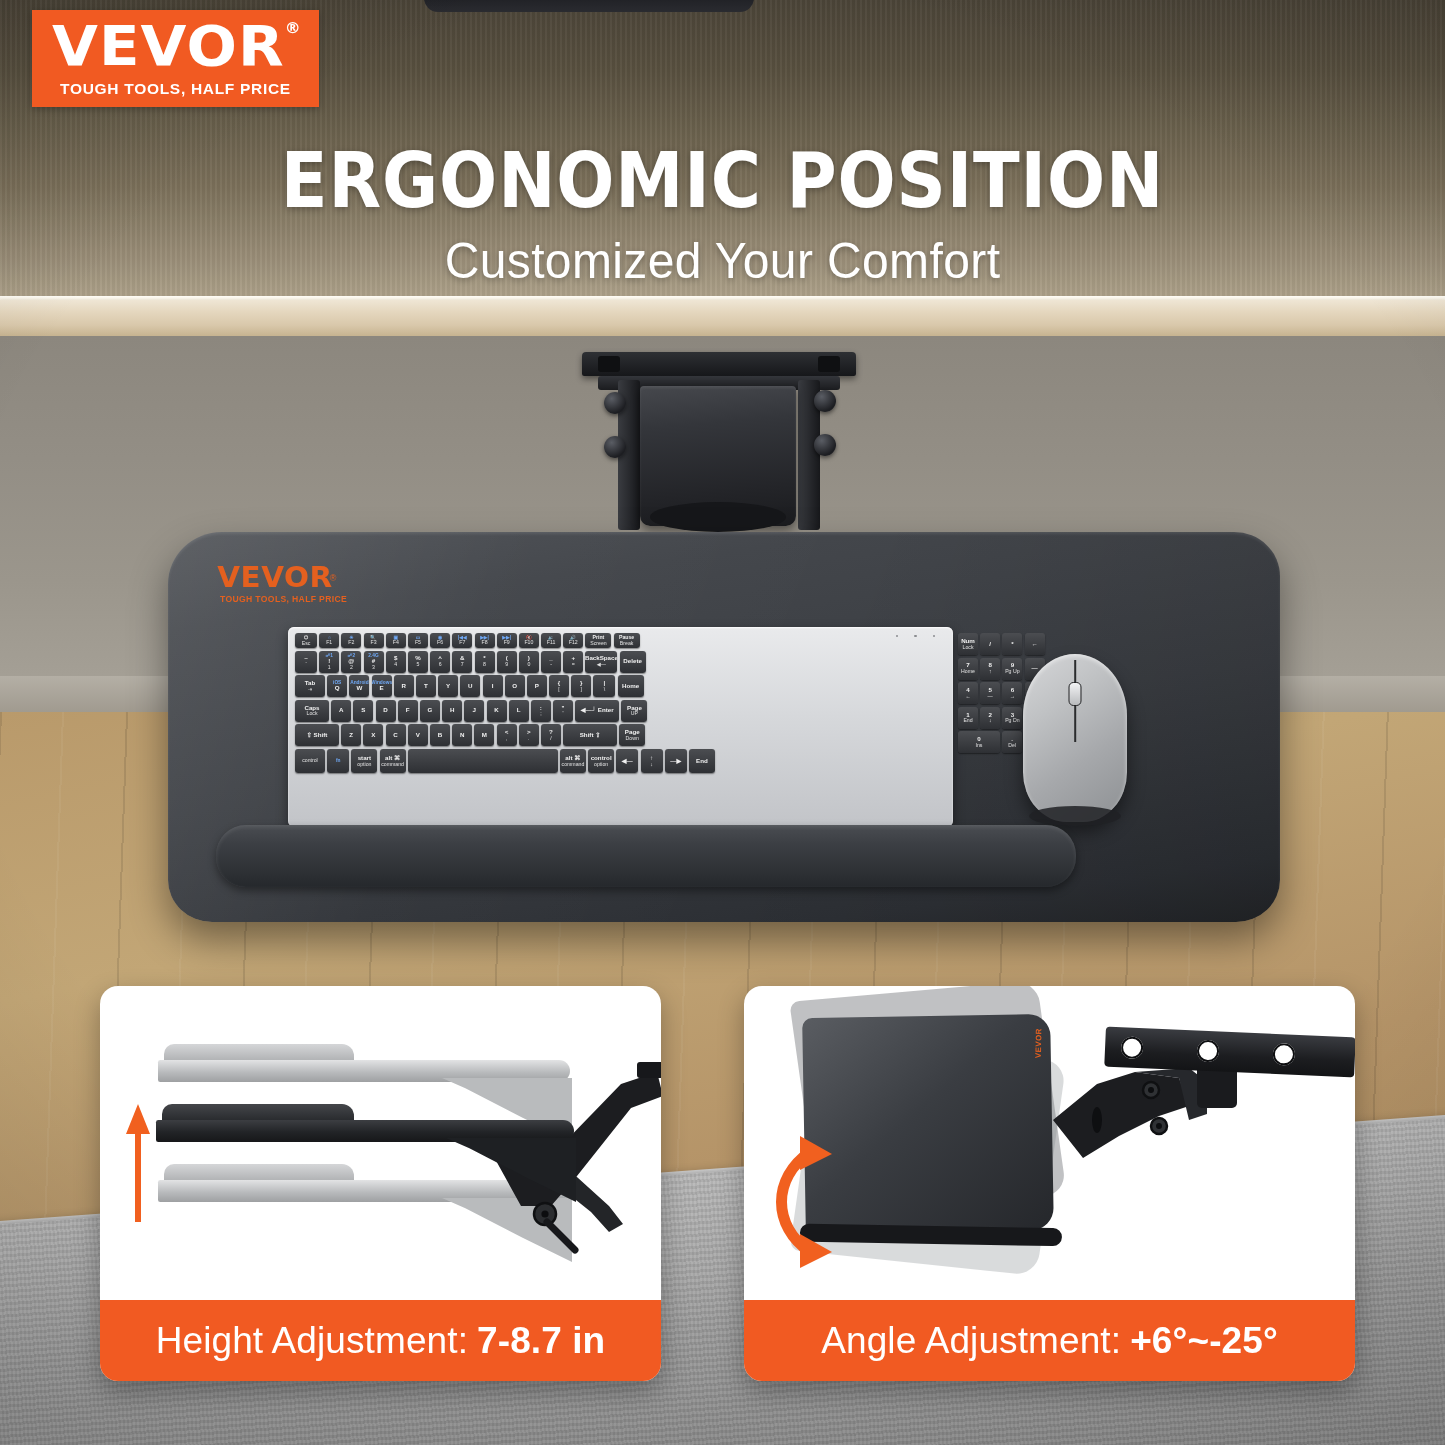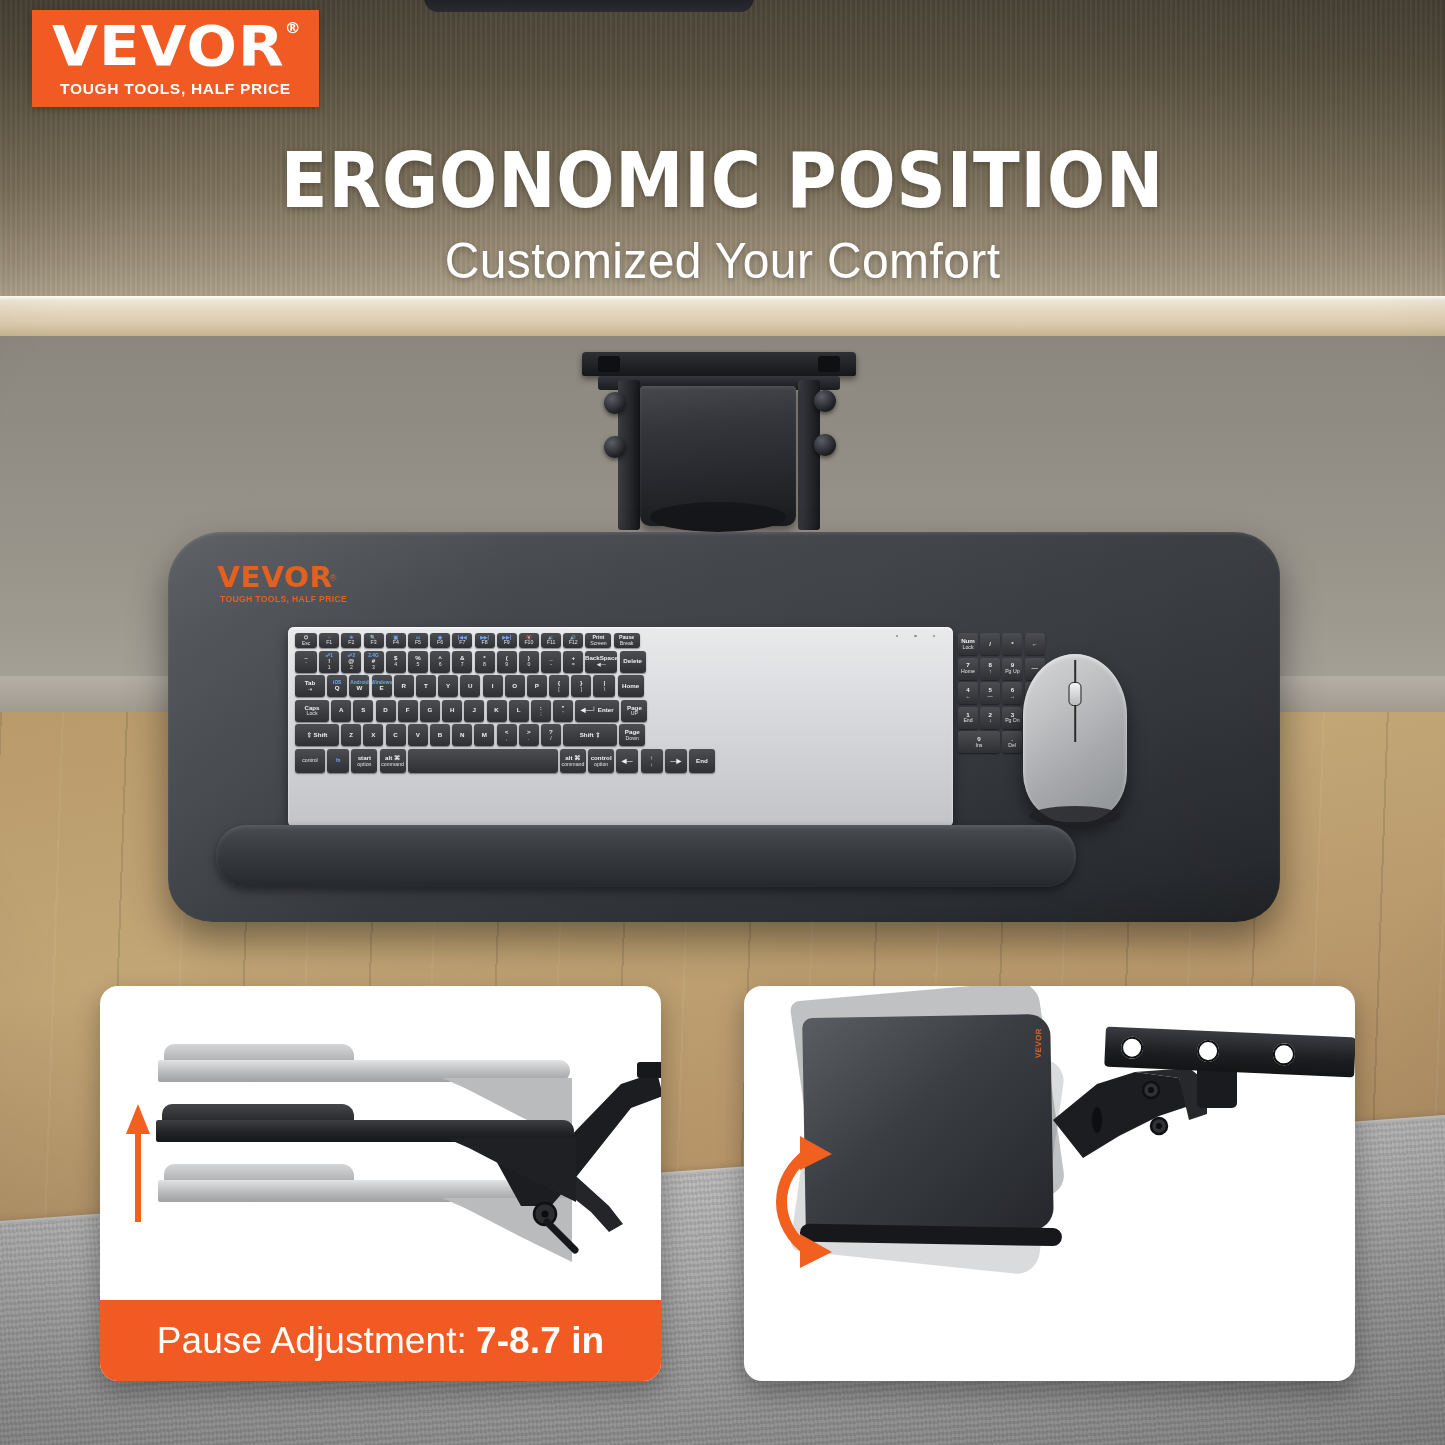--- a/index.html
+++ b/index.html
@@ -795,21 +795,21 @@
       <path d="M66 166 L94 194" stroke="#17181b" stroke-width="7" stroke-linecap="round"></path>
     </svg>
 
     <svg id="h-arrow" viewBox="0 0 24 118">
       <rect x="9" y="28" width="6" height="90" fill="#f1601f"></rect>
       <path d="M12 0 L24 30 L0 30 Z" fill="#f1601f"></path>
     </svg>
   </div>
 
   <div class="inset-caption">
-    <span>Pause Adjustment:</span>
+    <span>Height Adjustment:</span>
     <span class="val">7-8.7 in</span>
   </div>
 </div>
 
 <div class="inset" id="inset-angle">
   <div class="inset-figure">
 
     <div class="tilt-slab" id="tilt-a"></div>
     <div class="tilt-slab" id="tilt-c"></div>
     <div class="tilt-slab" id="tilt-b">
@@ -834,13 +834,17 @@
       <div class="bracket-hole" style="left:168px;"></div>
     </div>
 
     <svg id="a-arrow" viewBox="0 0 86 136">
       <path d="M48 18 C10 44 10 92 48 118" stroke="#f1601f" stroke-width="11" fill="none" stroke-linecap="round"></path>
       <path d="M38 2 L70 20 L38 36 Z" fill="#f1601f"></path>
       <path d="M38 100 L70 118 L38 134 Z" fill="#f1601f"></path>
     </svg>
   </div>
 
+  <div class="inset-caption">
+    <span>Angle Adjustment:</span>
+    <span class="val">+6°~-25°</span>
+  </div>
 </div>
 
 </body></html>

